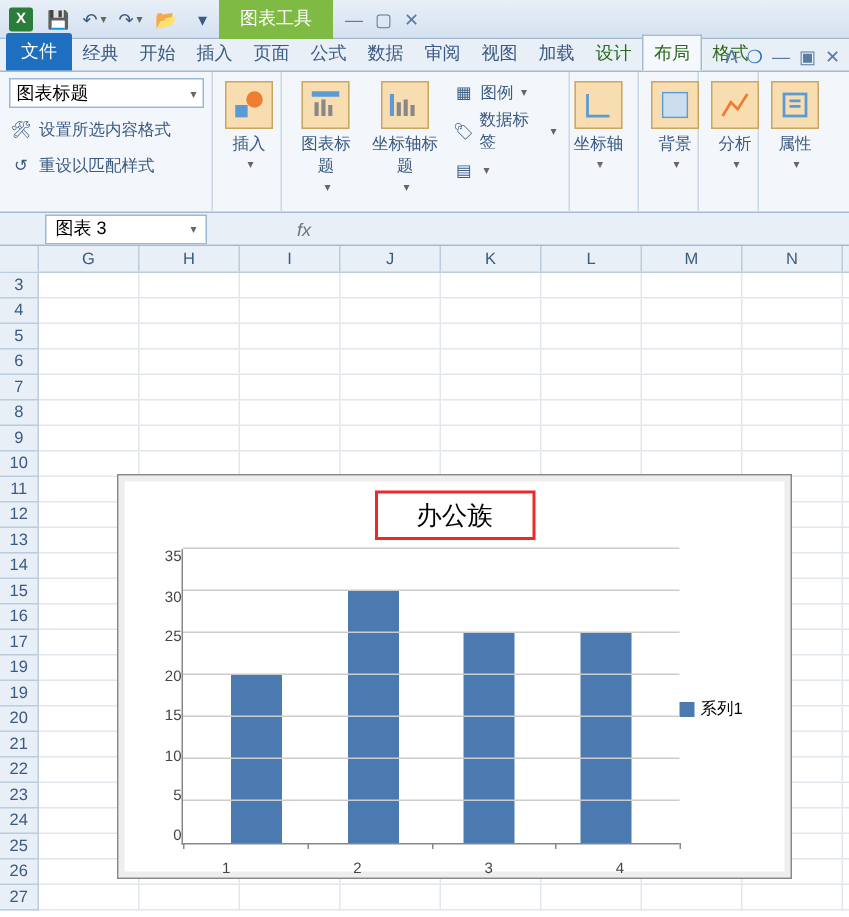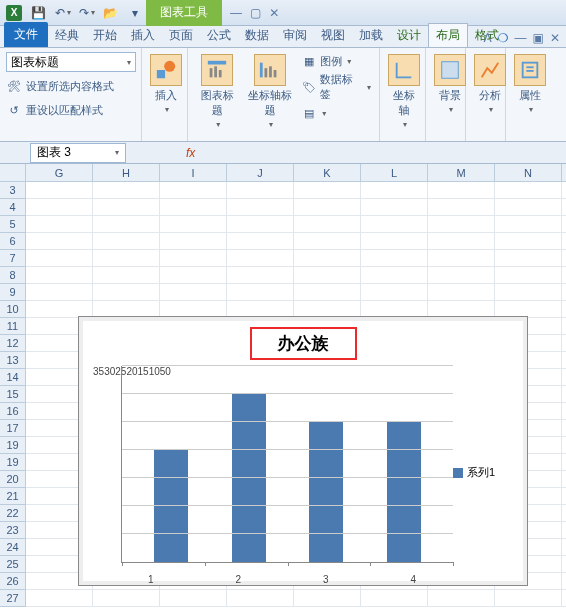--- a/index.html
+++ b/index.html
@@ -36,42 +36,42 @@
 .bigbtn{width:40px;display:flex;flex-direction:column;align-items:center;gap:2px;padding:2px;font-size:11px;color:#3b5a82;text-align:center;}
 .bigbtn .ic{width:32px;height:32px;background:#f7ddb0;border:1px solid #c9a662;display:flex;align-items:center;justify-content:center;}
 .bigbtn .ic svg{width:22px;height:22px;}
 
 .smbtn{display:flex;align-items:center;gap:3px;font-size:11px;color:#3b5a82;padding:1px 2px;}
 .smbtn .ic{width:16px;height:16px;display:flex;align-items:center;justify-content:center;}
 .dd-arrow{font-size:8px;color:#666;margin-left:2px;}
 
 
 .fbar{height:22px;border-bottom:1px solid #a7bad0;display:flex;align-items:center;background:#e8eff7;}
-.namebox{width:96px;height:20px;border:1px solid #9db8d6;background:#fff;margin-left:30px;display:flex;align-items:center;padding:0 6px;font-size:12px;justify-content:space-between;}
-.fx{margin-left:60px;color:#c2410c;font-style:italic;}
+.namebox{width:108px;height:20px;border:1px solid #9db8d6;background:#fff;margin-left:30px;display:flex;align-items:center;padding:0 6px;font-size:12px;justify-content:space-between;}
+.fx{margin-left:60px;color:#737373;font-style:italic;}
 
 
 .sheet{position:relative;background:#fff;}
 .colhdrs{height:18px;display:flex;background:#e8eff7;border-bottom:1px solid #bcd;}
 .corner{width:26px;border-right:1px solid #bcd;background:#e8eff7;}
 .colh{width:67px;border-right:1px solid #bcd;text-align:center;font-size:11px;color:#3b5a82;display:flex;align-items:center;justify-content:center;}
 .rows{display:flex;}
 .rowhdrs{width:26px;background:#e8eff7;}
 .rowh{height:17px;border-bottom:1px solid #bcd;border-right:1px solid #bcd;text-align:center;font-size:11px;color:#3b5a82;display:flex;align-items:center;justify-content:center;}
 .cells{flex:1;position:relative;}
 .gridrow{height:17px;border-bottom:1px solid #e1e7ed;display:flex;}
 .cell{width:67px;border-right:1px solid #e1e7ed;}
 
 
 .chartobj{position:absolute;left:52px;top:134px;width:450px;height:270px;background:#fff;border:1px solid #888;box-shadow:0 0 0 4px #eee inset;}
 .chartobj .pad{padding:10px 14px 6px 14px;height:100%;display:flex;flex-direction:column;}
-.chart-title-wrap{align-self:center;border:2px solid #ed2a2a;padding:3px 8px;position:relative;font-weight:bold;}
+.chart-title-wrap{align-self:center;border:2px solid #ed2a2a;padding:3px 8px;position:relative;}
 .chart-title{font-size:17px;font-family:"KaiTi","SimSun";padding:0 18px;position:relative;}
 .plot{flex:1;display:flex;margin-top:6px;}
-.yaxis{width:28px;display:flex;justify-content:space-between;font-size:10px;color:#444;padding-bottom:16px;}
+.yaxis{width:28px;display:flex;flex-direction:column;justify-content:space-between;align-items:flex-end;font-size:10px;color:#444;padding-bottom:16px;}
 .plotarea{flex:1;position:relative;border-left:1px solid #888;border-bottom:1px solid #888;margin-bottom:16px;}
 .grid-h{position:absolute;left:0;right:0;border-top:1px solid #ccc;}
 .bars{position:absolute;inset:0;display:flex;align-items:flex-end;justify-content:space-around;padding:0 10px;}
 .bar{width:34px;background:#4a7ab0;}
 .tick{position:absolute;bottom:-4px;width:1px;height:4px;background:#888;}
 .xlabels{position:absolute;left:28px;right:70px;bottom:0;display:flex;justify-content:space-around;font-size:10px;color:#444;}
 .legend{width:60px;display:flex;align-items:center;gap:4px;font-size:11px;align-self:center;text-align:right;}
 .legend .sw{width:10px;height:10px;background:#4a7ab0;}
 </style>
 </head>
@@ -191,21 +191,21 @@
             <span class="dd-arrow">▾</span>
           </div>
         <div class="smbtn">
             <span class="ic">▤</span>
             <span class="dd-arrow">▾</span>
           </div>
       </div>
     </div>
   </div>
 
-  <div class="group" style="width:46px;">
+  <div class="group" style="width:46px;align-items:flex-end;">
     <div class="group-content">
       <div class="bigbtn">
         <span class="ic">
             <svg viewBox="0 0 24 24">
               <path d="M4 4 V20 H20" stroke="#5b9bd5" stroke-width="2" fill="none"></path>
             </svg>
           </span>
         <span>坐标轴</span>
           <span class="dd-arrow">▾</span>
       </div>

